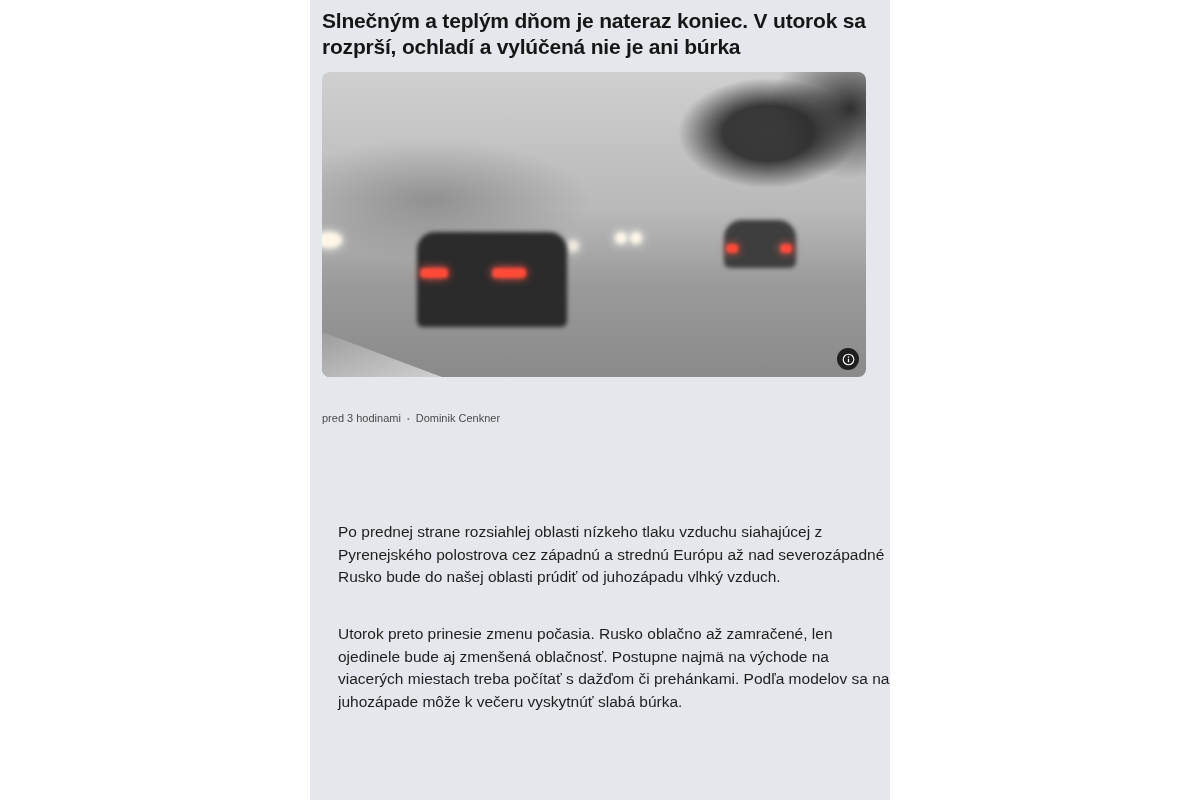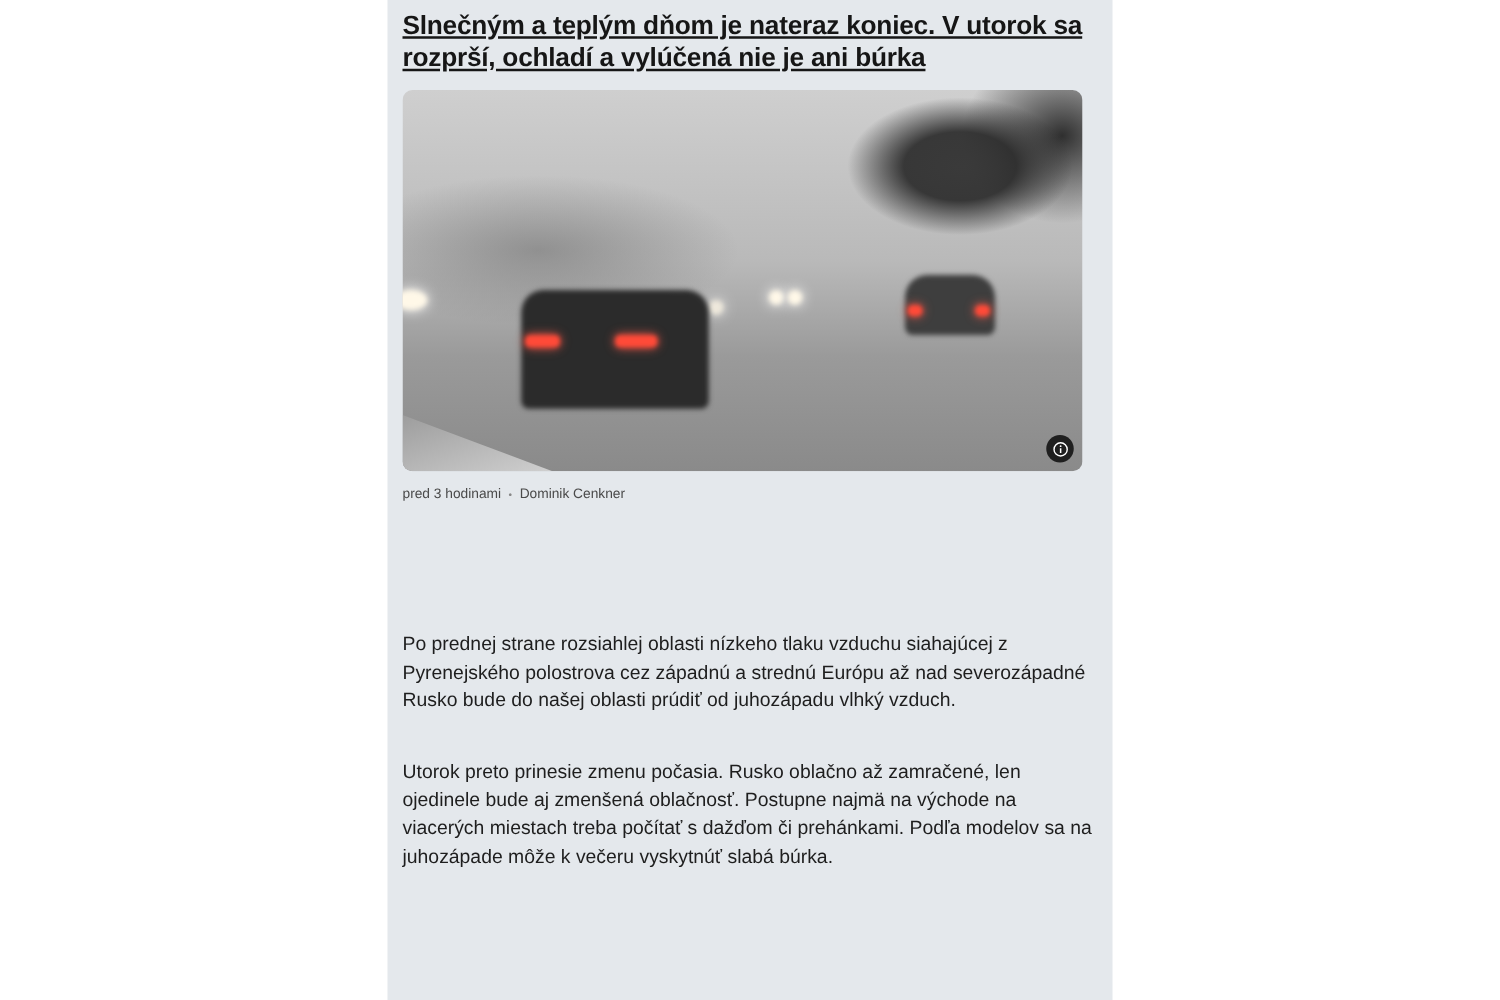--- a/index.html
+++ b/index.html
@@ -10,21 +10,21 @@
     color: #1a1a1a;
   }
   .column {
     position: absolute; left: 310px; top: 0;
     width: 580px; height: 800px;
     background: #e4e8ec;
   }
   .title {
     position: absolute; left: 12px; top: 8px; width: 556px;
     font-size: 21px; line-height: 26px; font-weight: 700;
-    color: #161616; letter-spacing: -0.2px; margin: 0; text-decoration: underline;
+    color: #161616; letter-spacing: -0.2px; margin: 0;
   }
   .hero {
     position: absolute; left: 12px; top: 72px;
     width: 544px; height: 305px; border-radius: 8px; overflow: hidden;
     background:
       radial-gradient(ellipse 90px 55px at 82% 20%, #3a3a3a 0%, rgba(40,40,40,0.9) 50%, rgba(60,60,60,0) 100%),
       radial-gradient(ellipse 80px 70px at 97% 12%, #2f2f2f 0%, rgba(40,40,40,0) 100%),
       radial-gradient(ellipse 160px 60px at 20% 42%, rgba(110,110,110,0.55) 0%, rgba(150,150,150,0) 100%),
       linear-gradient(180deg, #cfcfcf 0%, #b9b9b9 45%, #9a9a9a 70%, #8a8a8a 100%);
   }
@@ -42,31 +42,31 @@
     clip-path: polygon(0 0, 40% 40%, 100% 100%, 0 100%);
   }
   .info-btn {
     position: absolute; right: 7px; bottom: 7px;
     width: 22px; height: 22px; border-radius: 50%;
     background: #1f1f1f; display: flex; align-items: center; justify-content: center;
     cursor: pointer;
   }
   .info-btn svg { width: 13px; height: 13px; }
   .meta {
-    position: absolute; left: 12px; top: 389px;
+    position: absolute; left: 12px; top: 412px;
     font-size: 11px; color: #4a4a4a; display: flex; align-items: center; gap: 6px; text-align: right;
   }
   .meta .dot { font-size: 8px; color: #888; }
   .lead {
     position: absolute; left: 12px; top: 415px; width: 560px;
     font-size: 16px; line-height: 23px; font-weight: 700; color: #1c1c1c; margin: 0;
   }
   .para {
     position: absolute; left: 12px; width: 560px;
-    font-size: 15.5px; line-height: 22.5px; color: #1e1e1e; margin: 0;
+    font-size: 15.5px; line-height: 22.5px; color: #1e1e1e; margin: 16px;
   }
   .p1 { top: 505px; }
   .p2 { top: 607px; }
   .p3 { top: 710px; }
 </style>
 </head>
 <body>
 
 <div class="column">
   <h1 class="title">Slnečným a teplým dňom je nateraz koniec. V utorok sa rozprší, ochladí a vylúčená nie je ani búrka</h1>

